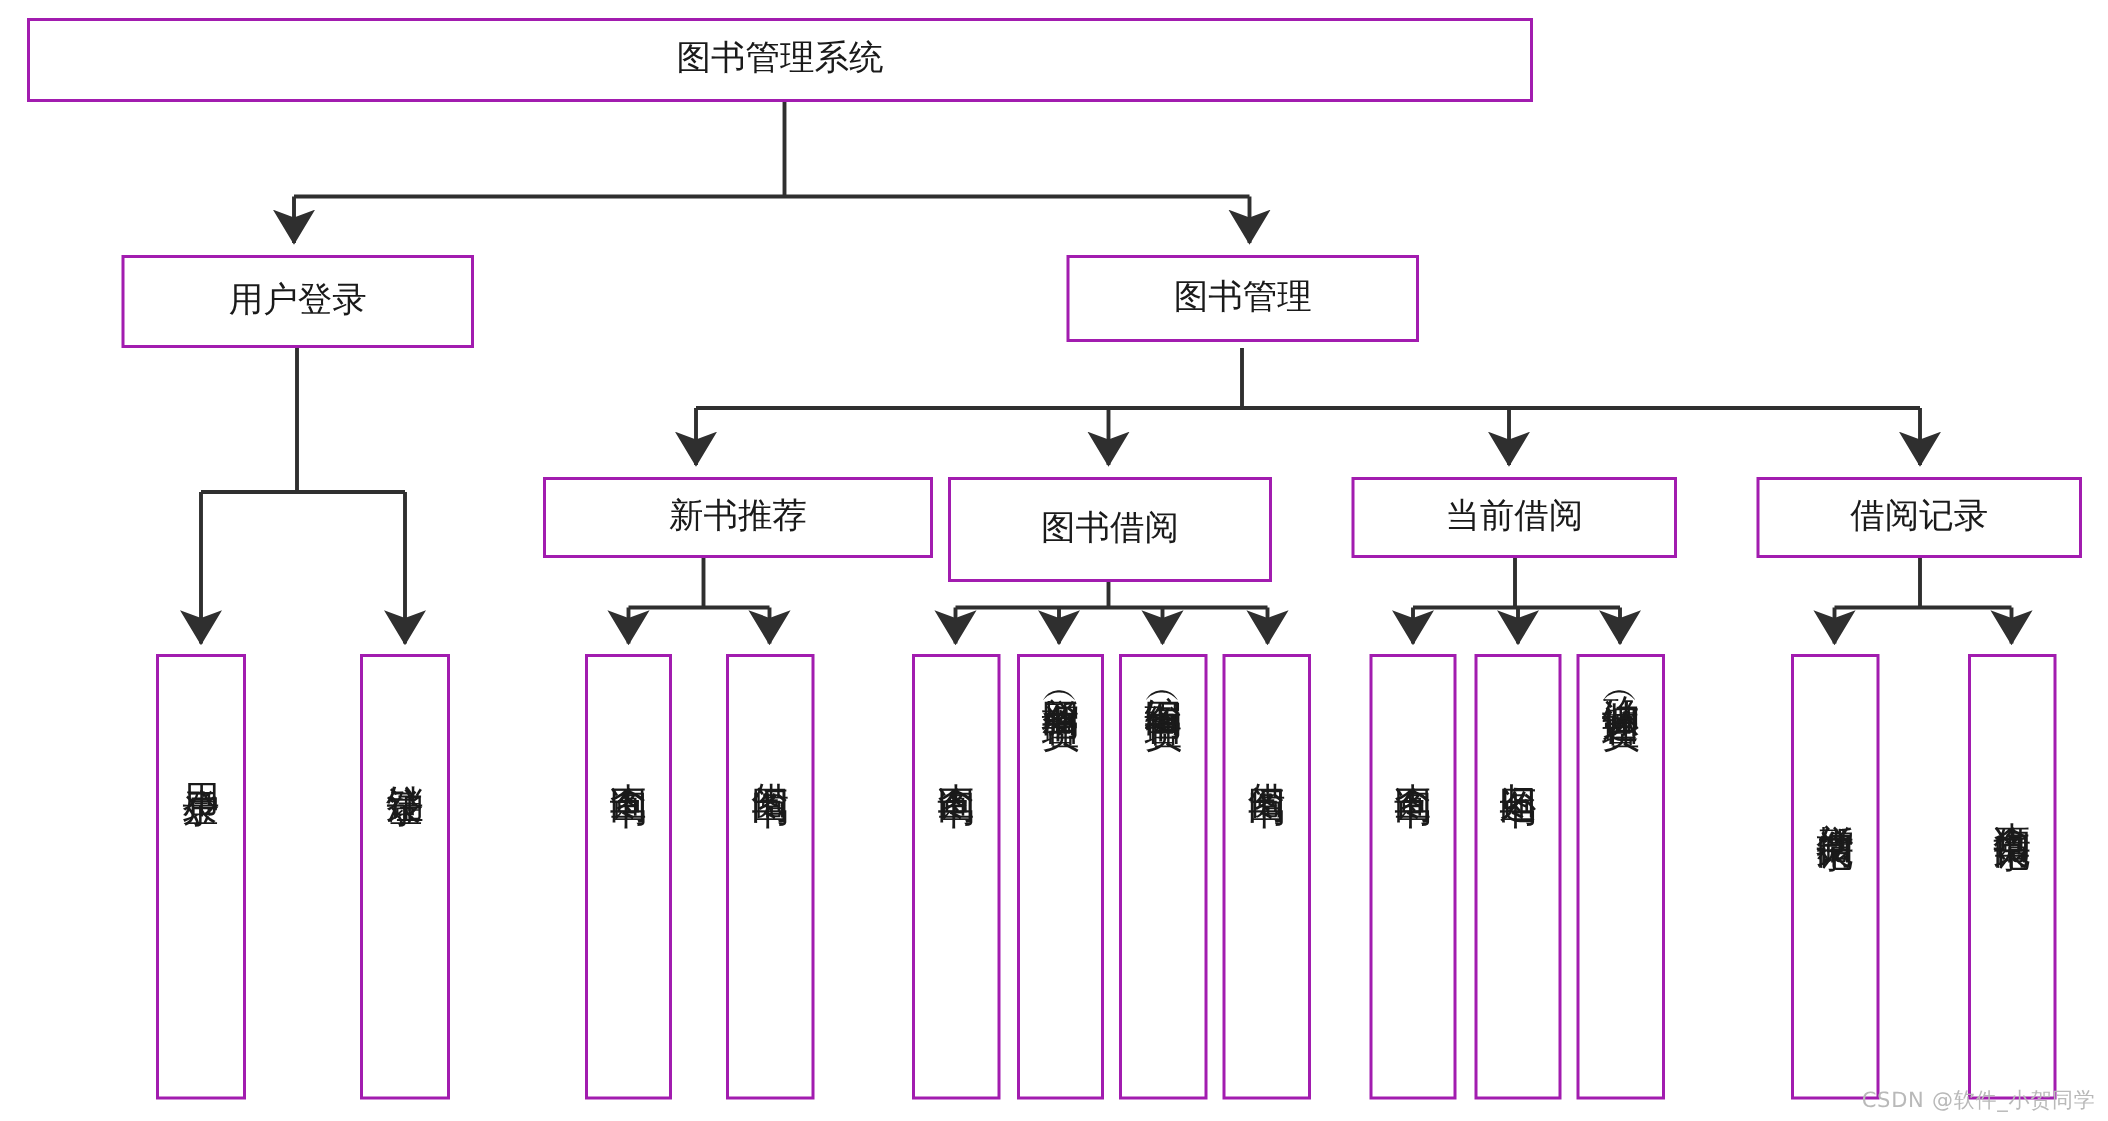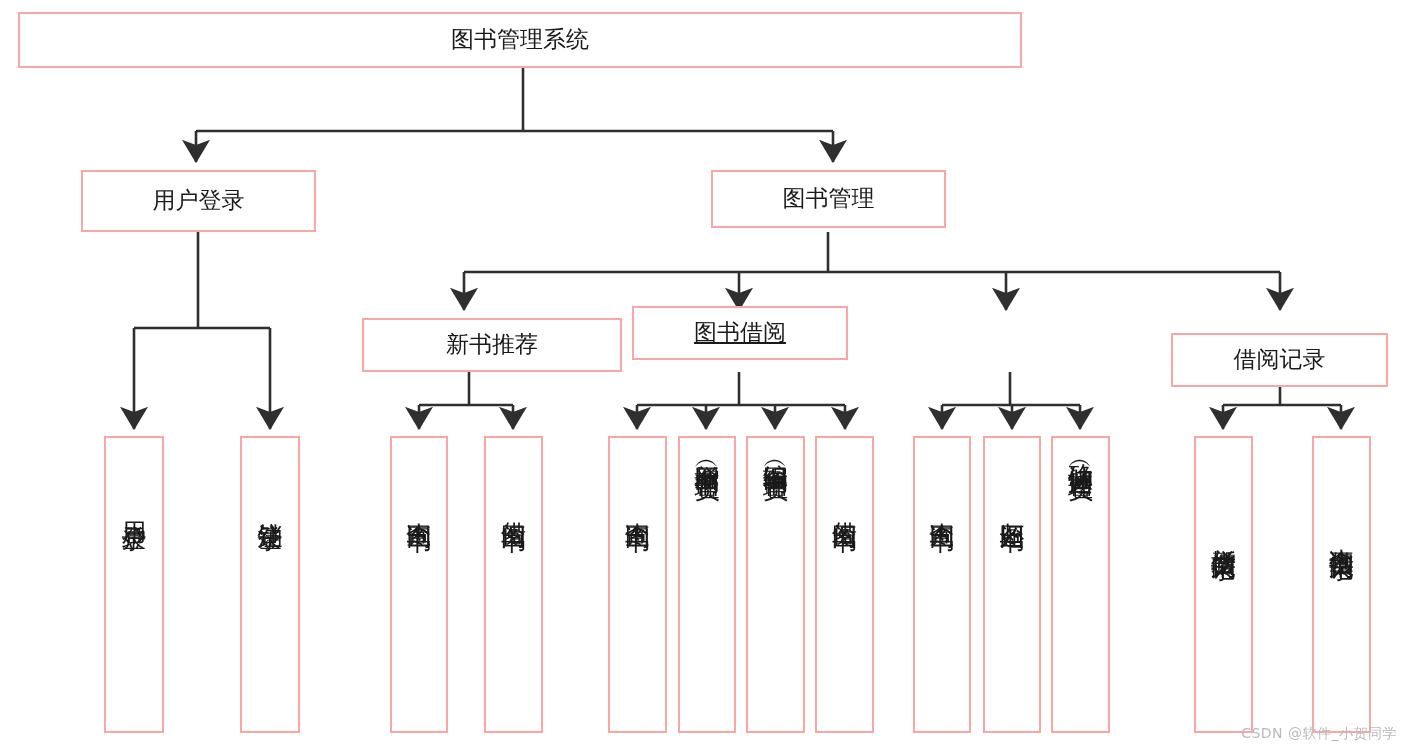--- a/index.html
+++ b/index.html
@@ -24,21 +24,21 @@
     left: 0;
     top: 0;
     width: 1405px;
     height: 747px;
     pointer-events: none;
   }
   .node {
     position: absolute;
     box-sizing: border-box;
     background: #ffffff;
-    border: 2px solid #fca5a5;
+    border: 2px solid #a21caf;
     display: flex;
     align-items: center;
     justify-content: center;
     color: #1a1a1a;
   }
   .node .label {
     display: block;
     text-align: center;
     line-height: 1.18;
     white-space: pre;
@@ -140,24 +140,27 @@
   <div class="node horizontal" style="left:81px; top:170px; width:235px; height:62px;">
     <span class="label">用户登录</span>
   </div>
   <div class="node horizontal" style="left:711px; top:170px; width:235px; height:58px;">
     <span class="label">图书管理</span>
   </div>
 
   <div class="node horizontal" style="left:362px; top:318px; width:260px; height:54px;">
     <span class="label">新书推荐</span>
   </div>
-  <div class="node horizontal" style="left:632px; top:306px; width:216px; height:54px;text-decoration:underline;">
+  <div class="node horizontal" style="left:632px; top:318px; width:216px; height:70px;">
     <span class="label">图书借阅</span>
   </div>
-  <div class="node horizontal" style="left:1171px; top:333px; width:217px; height:54px;">
+  <div class="node horizontal" style="left:901px; top:318px; width:217px; height:54px;">
+    <span class="label">当前借阅</span>
+  </div>
+  <div class="node horizontal" style="left:1171px; top:318px; width:217px; height:54px;">
     <span class="label">借阅记录</span>
   </div>
 
   <div class="node vertical mid" style="left:104px; top:436px; width:60px; height:297px;">
     <span class="label">用户登录</span>
   </div>
   <div class="node vertical mid" style="left:240px; top:436px; width:60px; height:297px;">
     <span class="label">注销登录</span>
   </div>
 

